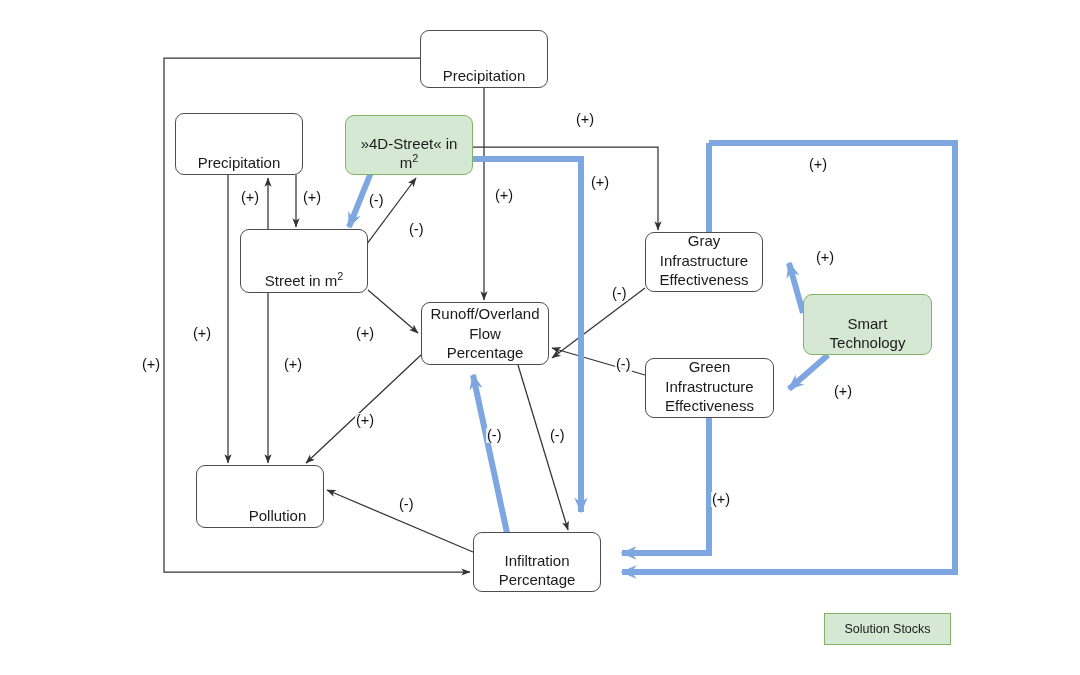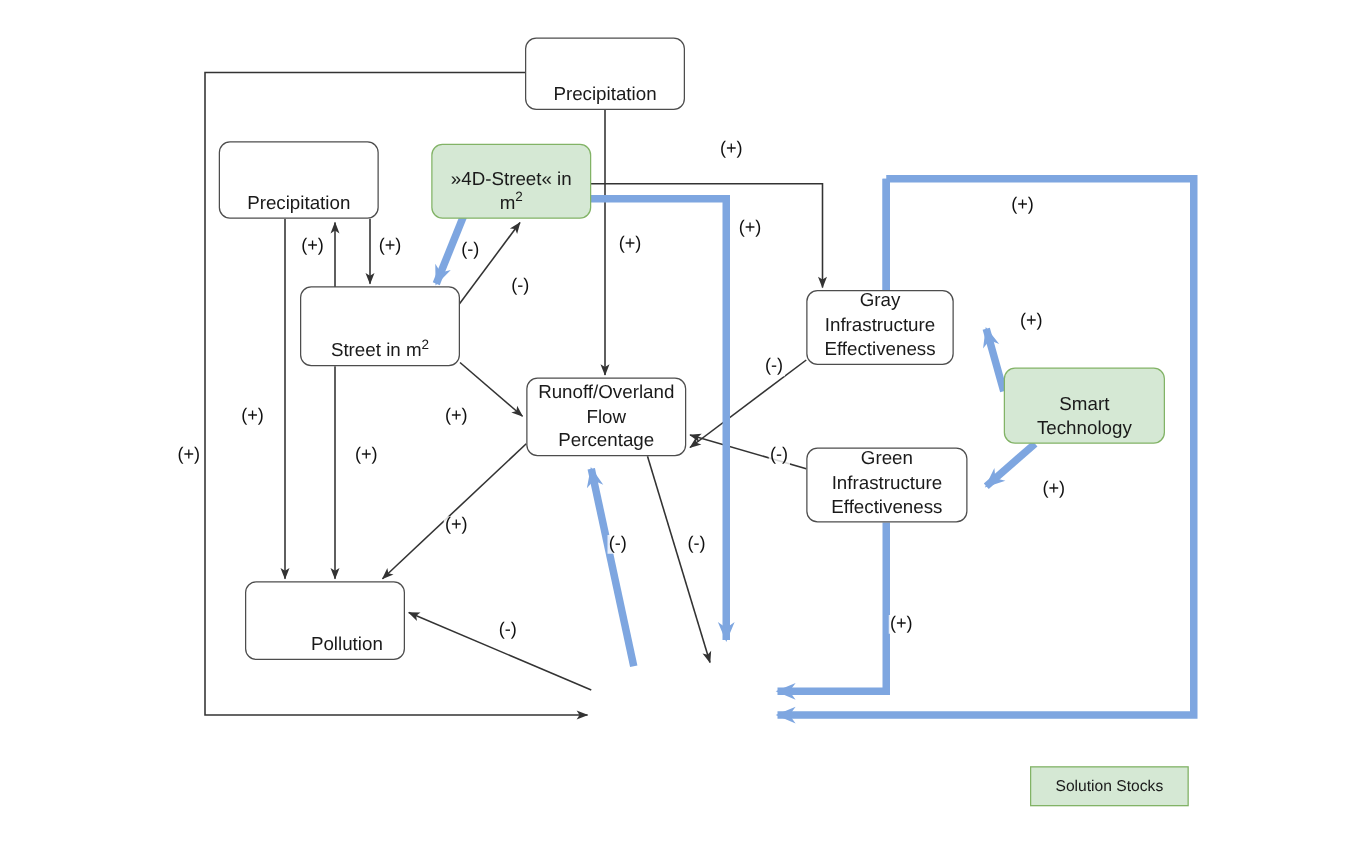--- a/index.html
+++ b/index.html
@@ -172,20 +172,23 @@
   </div>
 
   <div class="node solution" style="left:803px; top:294px; width:129px; height:61px;">
     <span>Smart Technology</span>
   </div>
 
   <div class="node" style="left:196px; top:465px; width:128px; height:63px;padding-left:39px;">
     <span>Pollution</span>
   </div>
 
+  <div class="node" style="left:473px; top:532px; width:128px; height:60px;">
+    <span>Infiltration Percentage</span>
+  </div>
 
   <div class="sign" style="left:240px; top:190px;">(+)</div>
   <div class="sign" style="left:302px; top:190px;">(+)</div>
   <div class="sign" style="left:368px; top:193px;">(-)</div>
   <div class="sign" style="left:408px; top:222px;">(-)</div>
   <div class="sign" style="left:494px; top:188px;">(+)</div>
   <div class="sign" style="left:575px; top:112px;">(+)</div>
   <div class="sign" style="left:590px; top:175px;">(+)</div>
   <div class="sign" style="left:355px; top:326px;">(+)</div>
   <div class="sign" style="left:192px; top:326px;">(+)</div>

